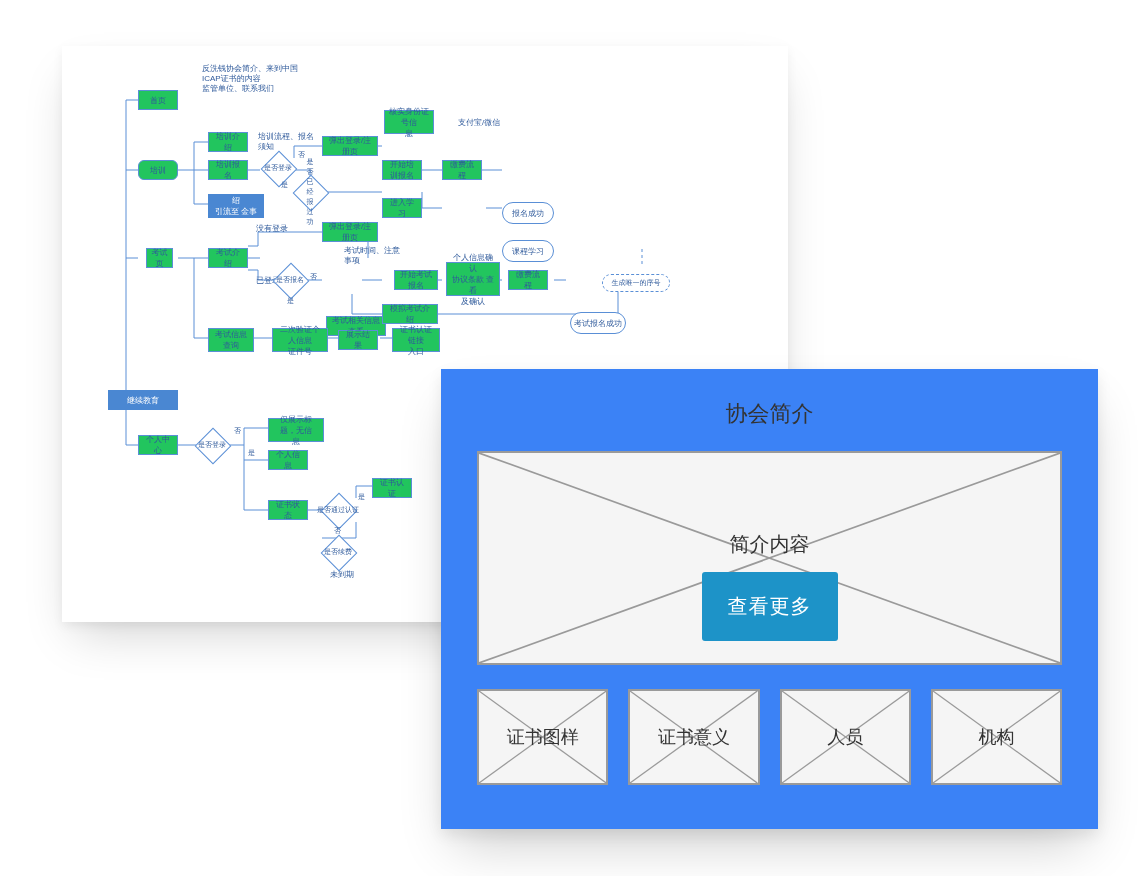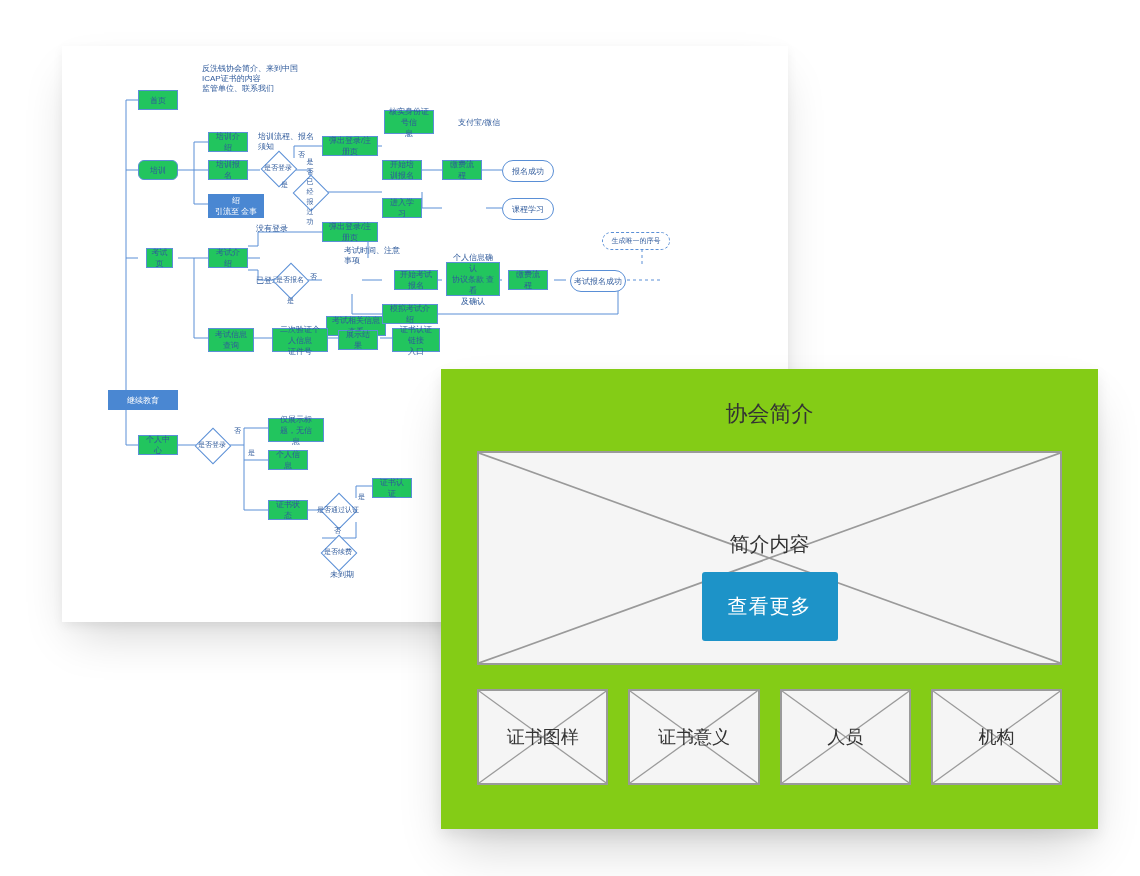--- a/index.html
+++ b/index.html
@@ -15,28 +15,28 @@
 
   
   .fc-box{position:absolute;border:1px solid #5a8fd6;background:#22c55e;font-size:8px;color:#2f5a9b;
           display:flex;align-items:center;justify-content:center;text-align:center;padding:2px 4px;box-sizing:border-box;}
   .fc-box.solid{background:#4a87d2;color:#fff;border-color:#4a87d2;}
   .fc-note{position:absolute;font-size:8px;color:#2f5a9b;line-height:1.25;}
   .fc-dia{position:absolute;}
   .fc-dia .shape{width:100%;height:100%;transform:rotate(45deg);border:1px solid #5a8fd6;background:#fff;}
   .fc-dia .lbl{position:absolute;left:50%;top:50%;transform:translate(-50%,-50%);font-size:7px;color:#2f5a9b;white-space:nowrap;text-align:center;}
   .fc-pill{position:absolute;border:1px solid #5a8fd6;border-radius:999px;background:#fff;font-size:8px;color:#2f5a9b;
-           display:flex;align-items:center;justify-content:center;}
+           display:flex;align-items:center;justify-content:center;margin-top:42px;}
   .fc-pill.dash{border-style:dashed;}
   .tiny{position:absolute;font-size:7px;color:#2f5a9b;}
 
   
   .sheet-front{
     position:absolute;left:441px;top:369px;width:657px;height:460px;
-    background:#84cc16;
+    background:#3b82f6;
     box-shadow:0 26px 50px -12px rgba(0,0,0,.20),0 6px 14px rgba(0,0,0,.08);
     padding:28px 36px 34px;box-sizing:border-box;
   }
   .wf-title{font-size:22px;color:#333;text-align:center;margin:2px 0 22px;font-weight:400;}
   .wf-ph{position:relative;background:#f5f5f5;border:2px solid #9a9a9a;box-sizing:border-box;}
   .wf-ph svg{position:absolute;inset:0;width:100%;height:100%;}
   .wf-hero{height:214px;}
   .wf-hero-label{position:absolute;left:50%;top:78px;transform:translateX(-50%);font-size:20px;color:#333;}
   .wf-btn{position:absolute;left:50%;bottom:22px;transform:translateX(-50%);
           background:#1d93c8;color:#fff;font-size:20px;padding:21px 26px;border-radius:3px;

